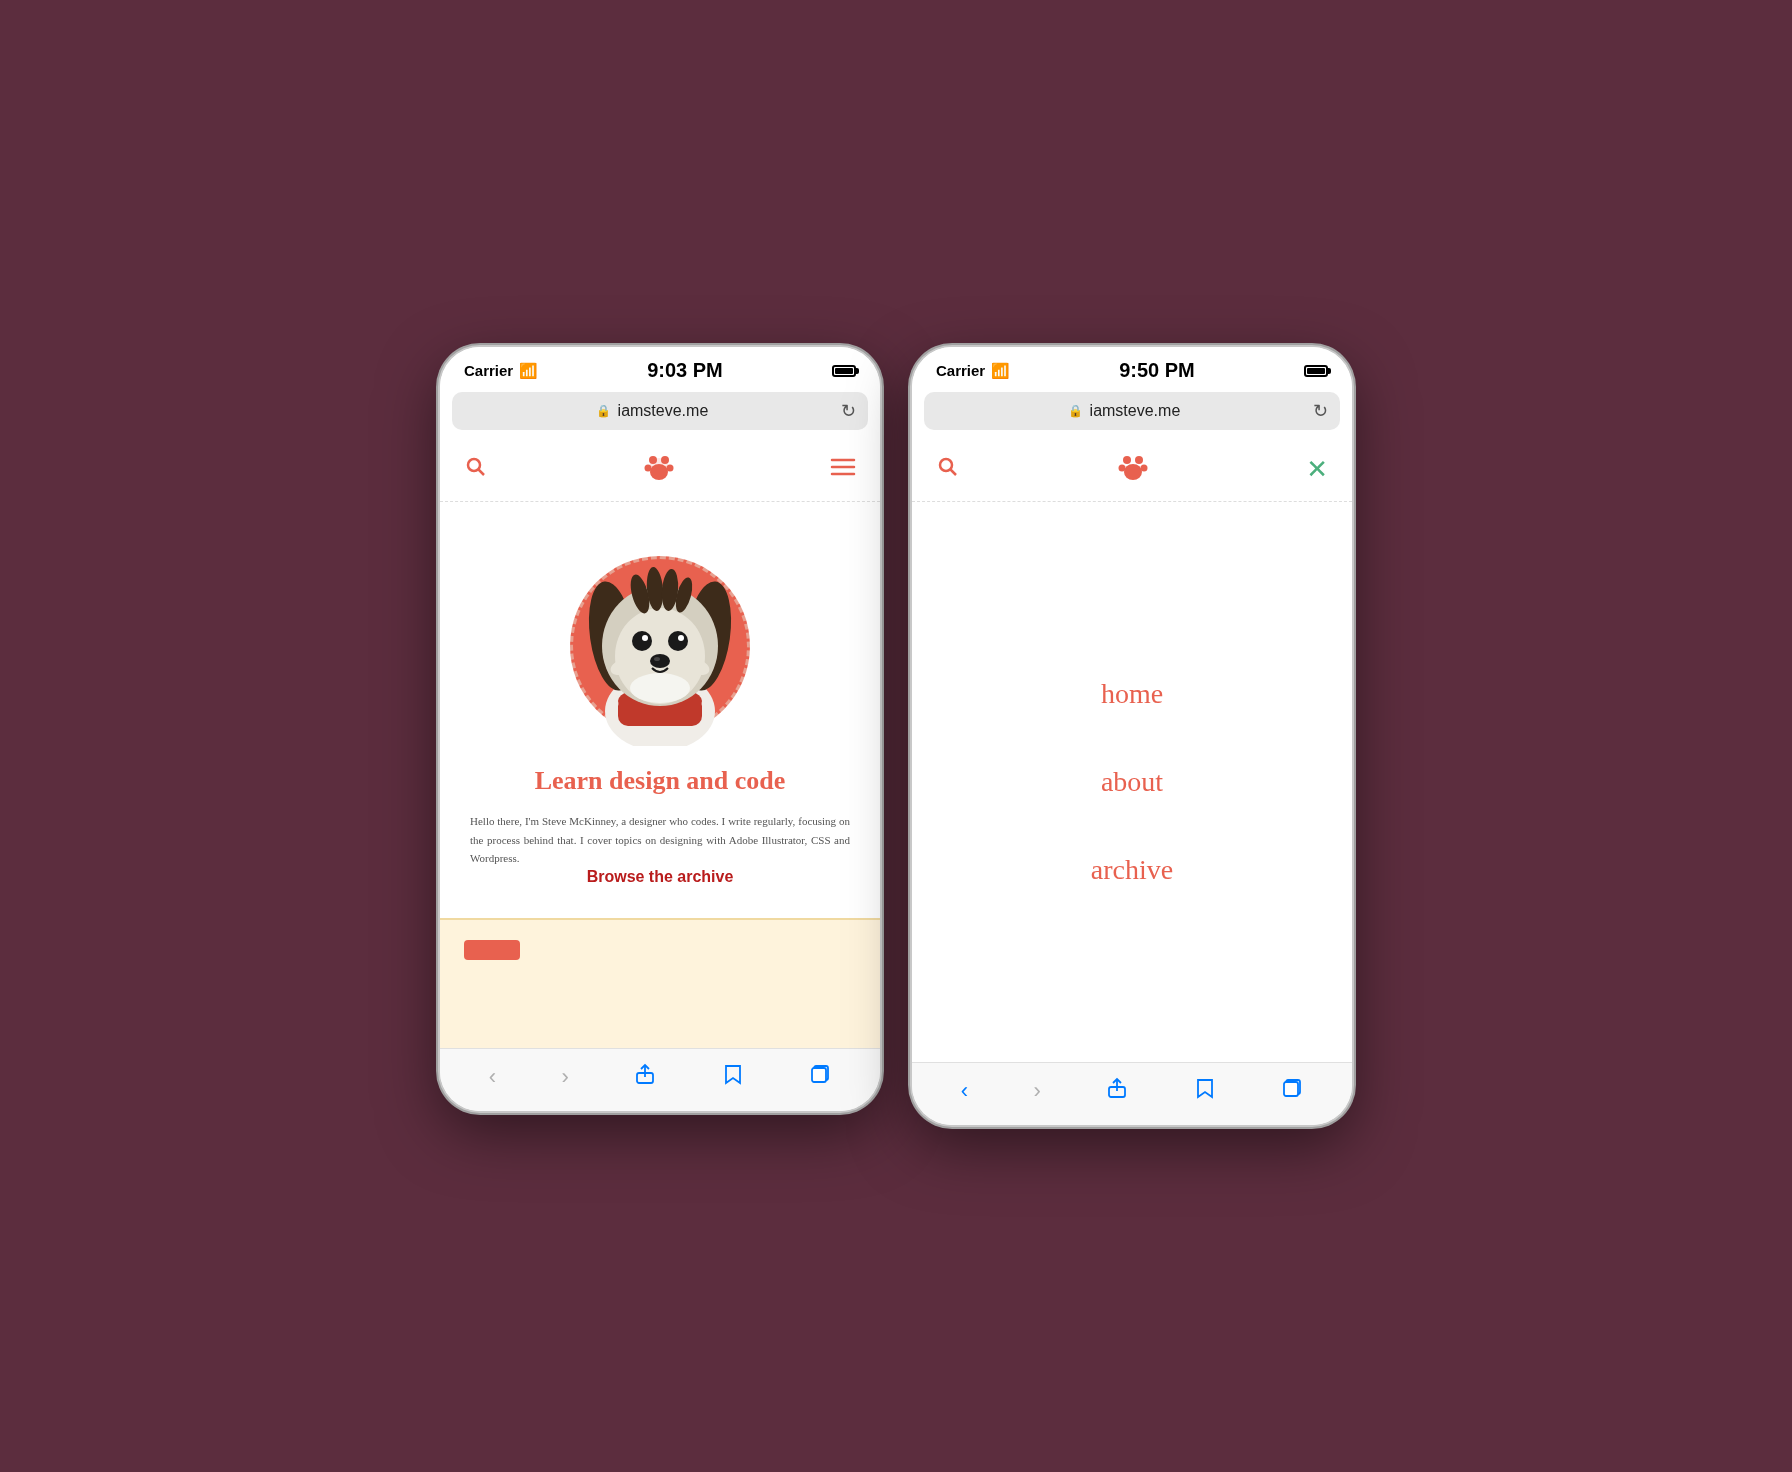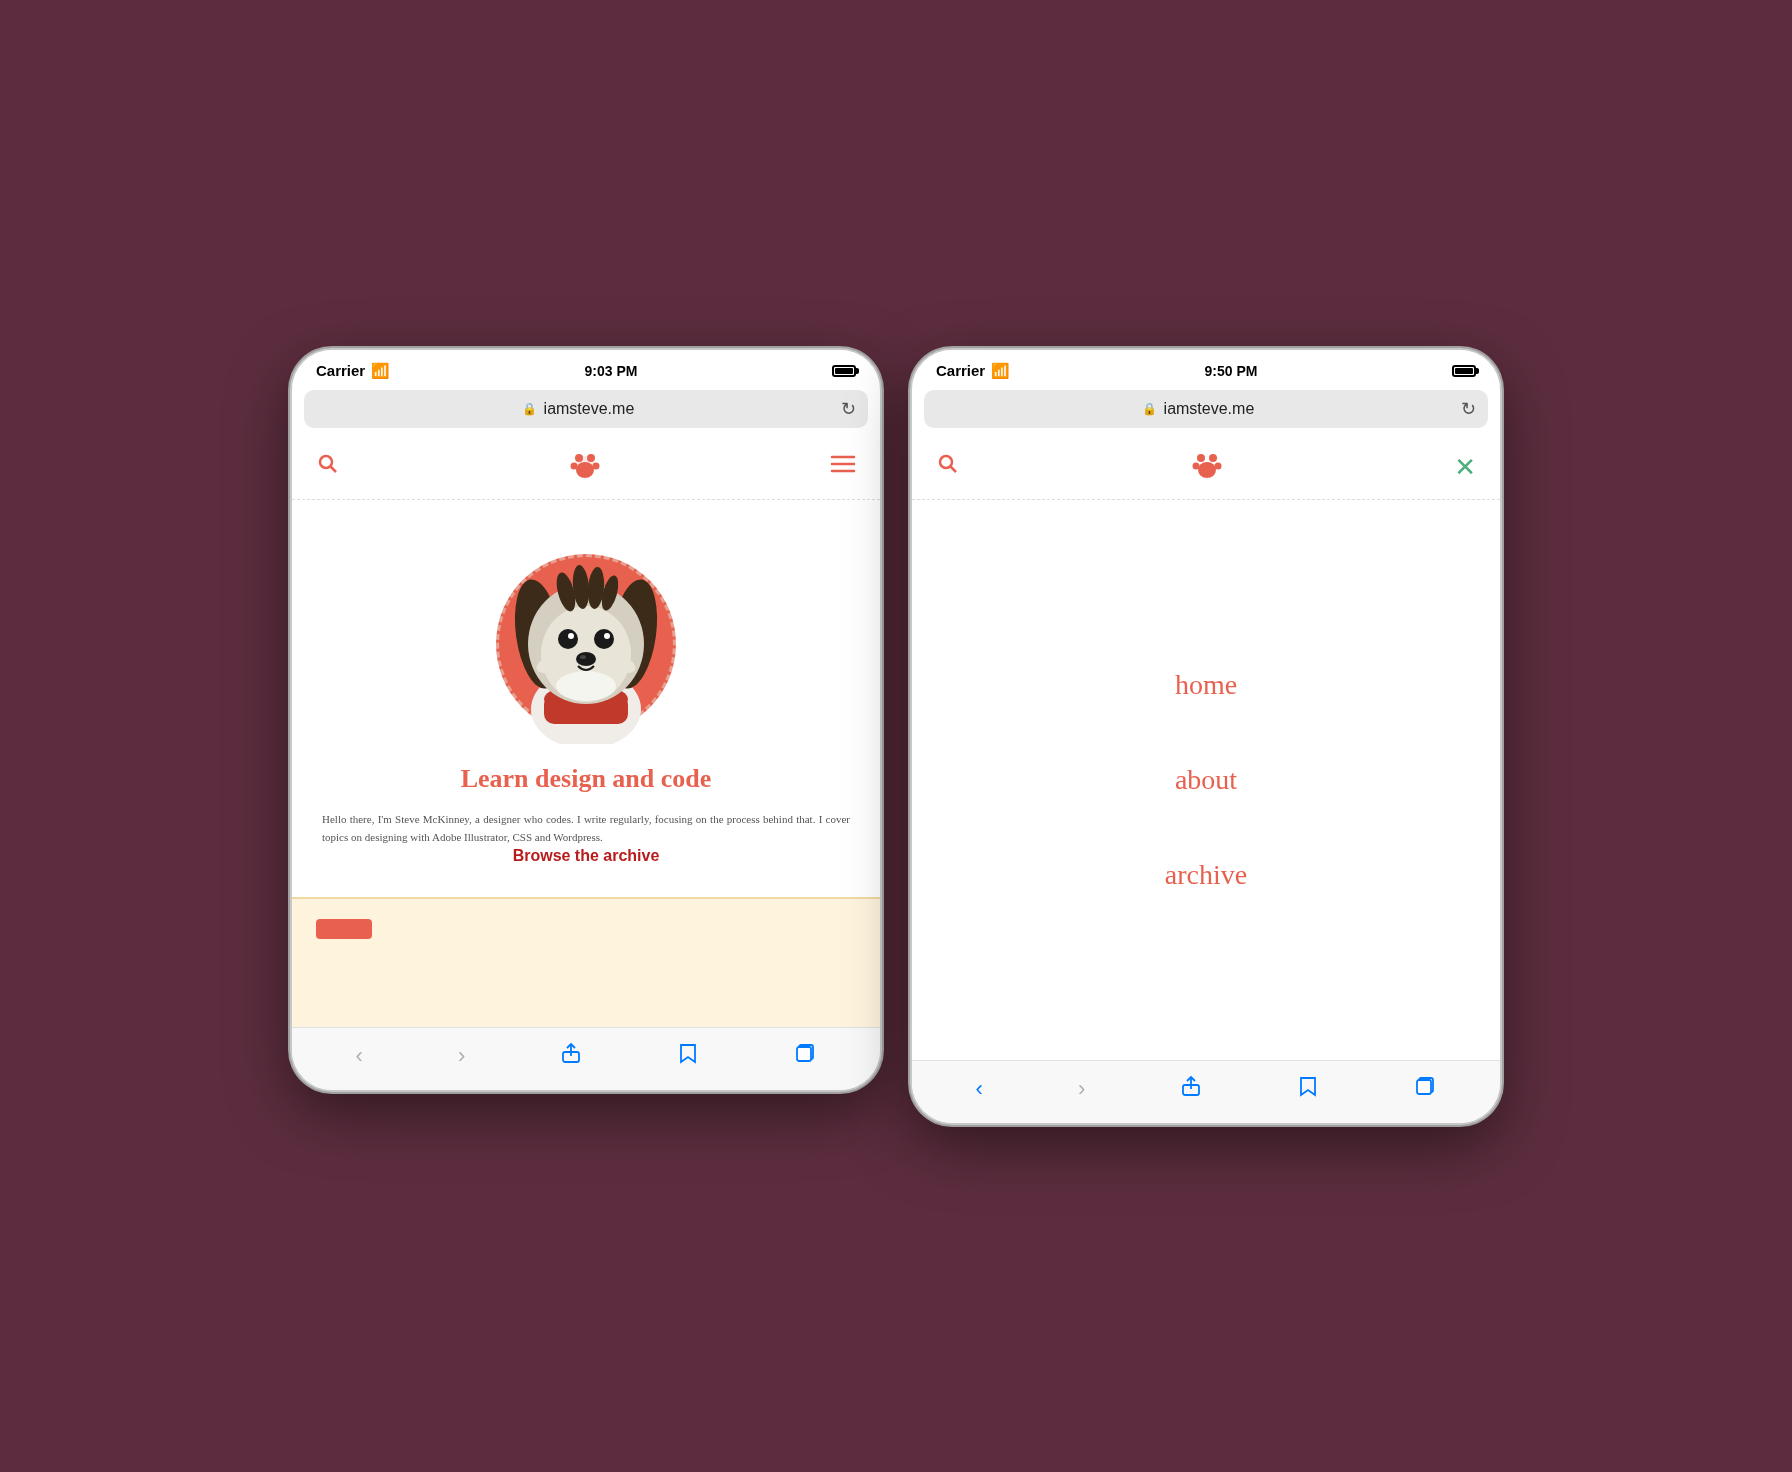--- a/index.html
+++ b/index.html
@@ -15,21 +15,21 @@
     }
 
     .phones-container {
       display: flex;
       gap: 32px;
       align-items: flex-start;
     }
 
     
     .phone-frame {
-      width: 588px;
+      width: 440px;
       background: #fff;
       border-radius: 40px;
       box-shadow: 0 0 0 2px #c8c8c8, 0 0 0 4px #a0a0a0, 0 20px 60px rgba(0,0,0,0.5);
       overflow: hidden;
       position: relative;
     }
 
     
     .status-bar {
       display: flex;
@@ -42,21 +42,21 @@
     }
 
     .status-left {
       display: flex;
       align-items: center;
       gap: 6px;
       font-size: 15px;
     }
 
     .status-center {
-      font-size: 14px;
+      font-size: 20px;
       font-weight: 600;
     }
 
     .status-right {
       display: flex;
       align-items: center;
       gap: 4px;
     }
     .battery-icon {
       width: 24px;
@@ -246,21 +246,21 @@
     .browser-btn.disabled { color: #b0b0b0; }
 
     
     .menu-content {
       padding: 0;
       min-height: 560px;
       display: flex;
       flex-direction: column;
       justify-content: center;
       align-items: center;
-      gap: 7px;
+      gap: 0;
     }
 
     .menu-item {
       font-size: 28px;
       color: #e8614f;
       font-family: Georgia, serif;
       font-weight: 400;
       padding: 28px 0;
       cursor: pointer;
       text-align: center;

